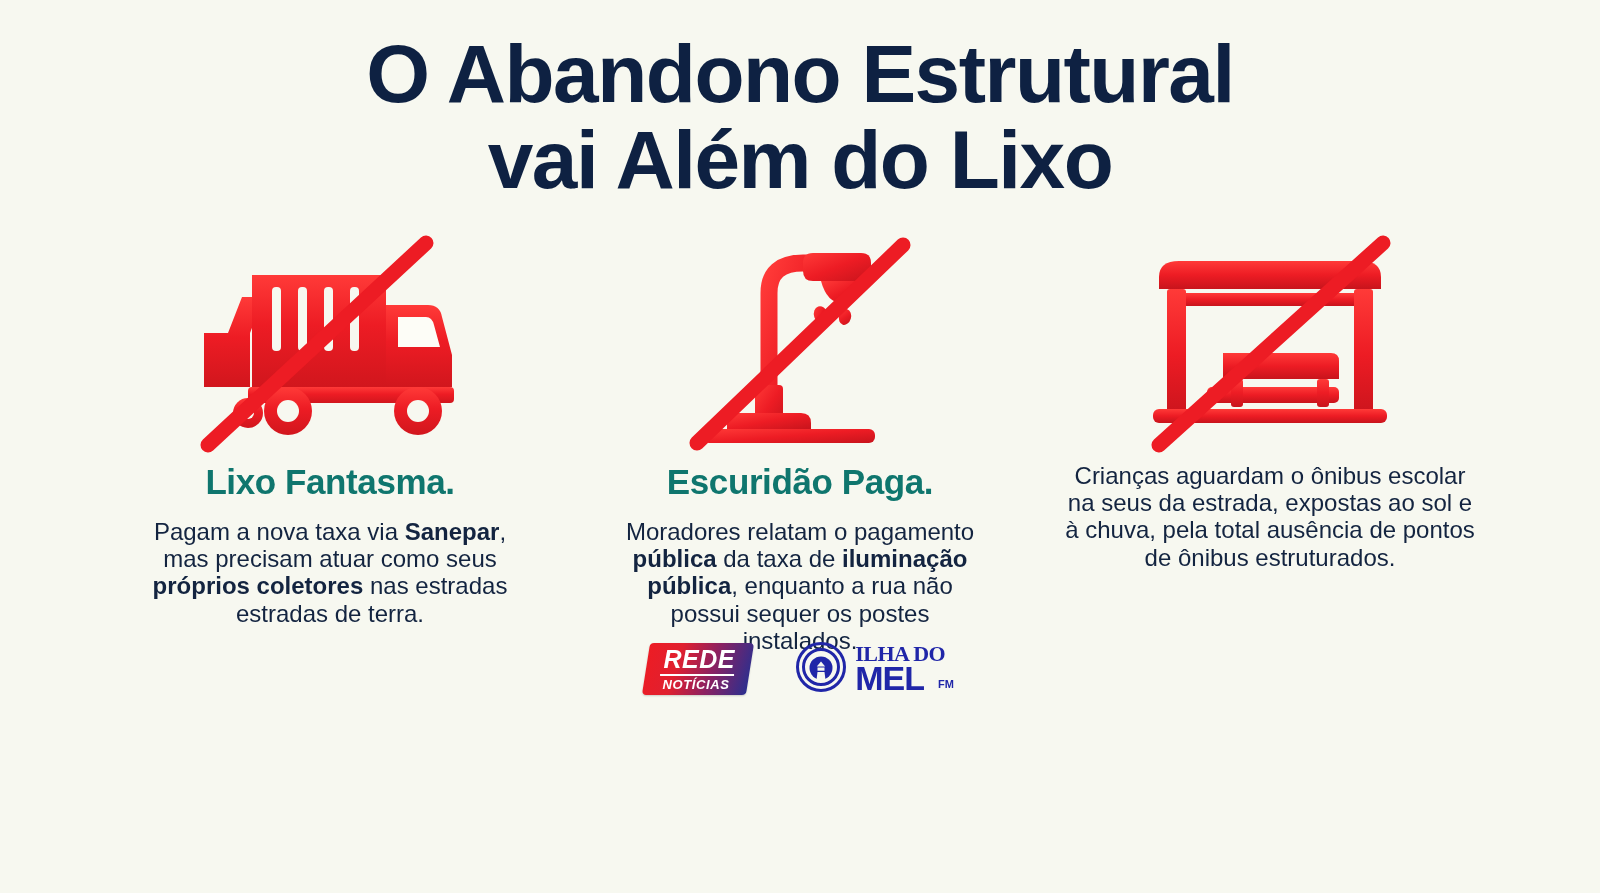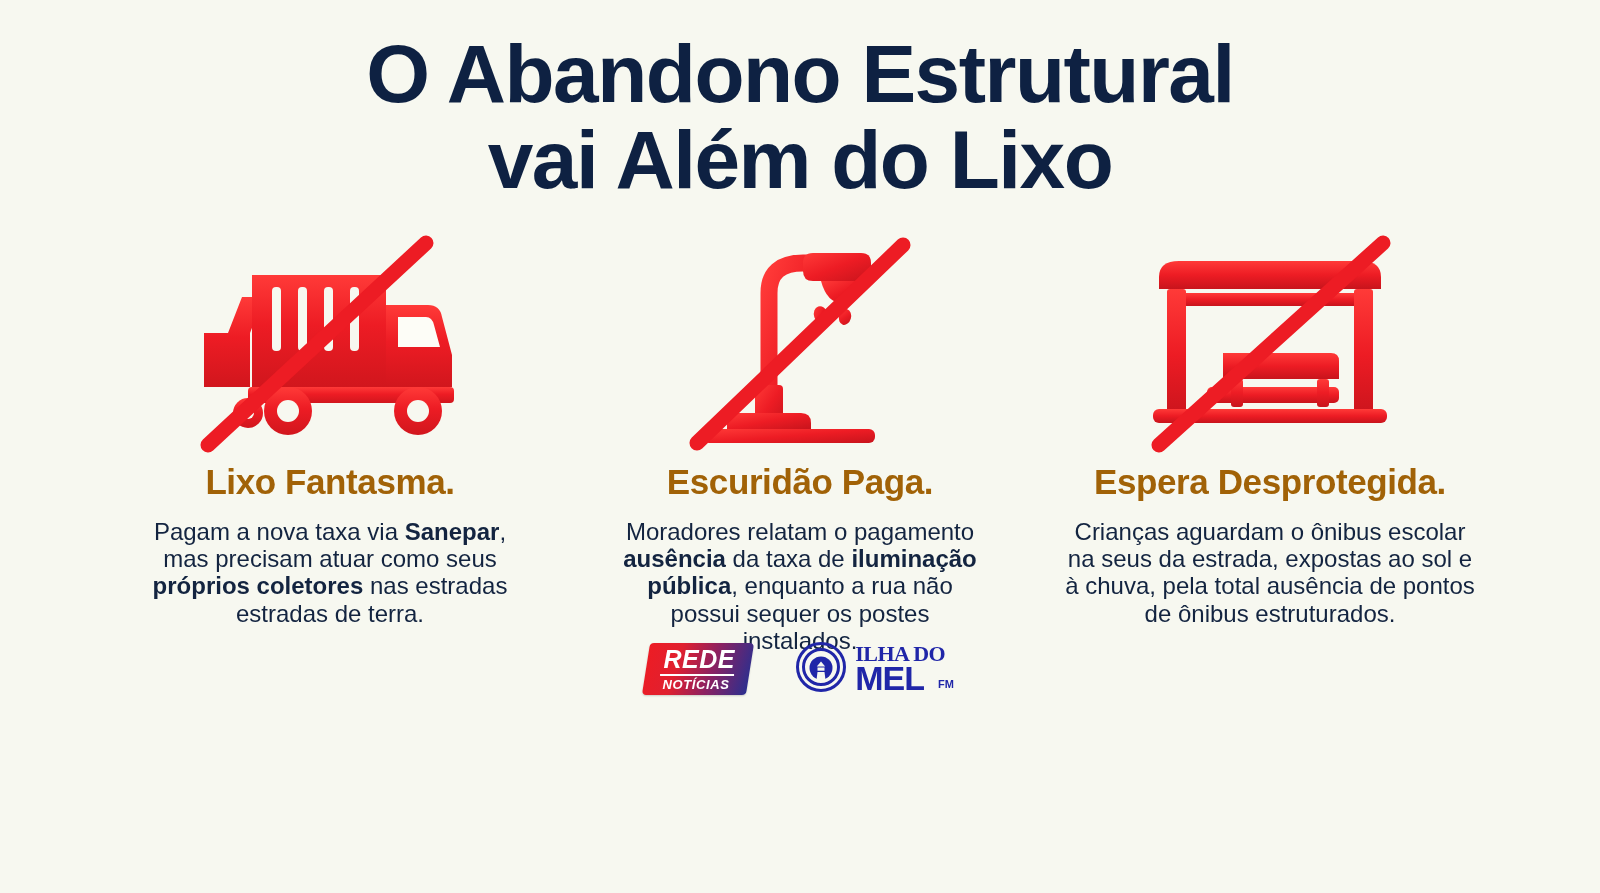--- a/index.html
+++ b/index.html
@@ -70,21 +70,21 @@
     align-items: center;
     justify-content: center;
     margin-bottom: 10px;
   }
   .icon-wrap svg { display: block; overflow: visible; }
 
   .card-title {
     font-size: 35px;
     font-weight: 700;
     letter-spacing: -0.4px;
-    color: #a16207;
+    color: #0f766e;
     margin-bottom: 16px;
     white-space: nowrap;
   }
 
   .card-body {
     font-size: 24px;
     line-height: 1.14;
     color: #132440;
     font-weight: 400;
     max-width: 420px;
@@ -271,21 +271,21 @@
 
             <path d="M52,176 L116,176 Q126,176 126,186 L126,192 L42,192 L42,186 Q42,176 52,176 Z"></path>
 
             <rect x="18" y="192" width="172" height="14" rx="6"></rect>
           </g>
 
           <line x1="12" y1="206" x2="218" y2="8" stroke="#ED1C24" stroke-width="15" stroke-linecap="round"></line>
         </svg>
       </div>
       <div class="card-title">Escuridão Paga.</div>
-      <div class="card-body"><span>Moradores relatam o pagamento </span><b>ausência</b><span> da taxa de </span><b>iluminação pública</b><span>, enquanto a rua não possui sequer os postes instalados.</span></div>
+      <div class="card-body"><span>Moradores relatam o pagamento </span><b>pública</b><span> da taxa de </span><b>iluminação pública</b><span>, enquanto a rua não possui sequer os postes instalados.</span></div>
     </div>
 
     <div class="column col-3">
       <div class="icon-wrap">
         <svg width="250" height="215" viewBox="0 0 250 215" aria-hidden="true">
           <defs>
             <linearGradient id="redgrad3" x1="0" y1="0" x2="0" y2="1">
               <stop offset="0%" stop-color="#FF3A38"></stop>
               <stop offset="50%" stop-color="#ED1C24"></stop>
               <stop offset="100%" stop-color="#C8141C"></stop>
@@ -307,21 +307,20 @@
 
             <rect x="86" y="142" width="12" height="28" rx="3"></rect>
             <rect x="172" y="142" width="12" height="28" rx="3"></rect>
 
             <rect x="8" y="172" width="234" height="14" rx="6"></rect>
           </g>
 
           <line x1="14" y1="208" x2="238" y2="6" stroke="#ED1C24" stroke-width="15" stroke-linecap="round"></line>
         </svg>
       </div>
-      <div class="card-title">Espera Desprotegida.</div>
       <div class="card-body"><span>Crianças aguardam o ônibus escolar na seus da estrada, expostas ao sol e à chuva, pela total ausência de pontos de ônibus estruturados.</span></div>
     </div>
 
   </div>
 
   <div class="footer-logos">
 
     <div class="rede-logo">
       <div class="lg-top">REDE</div>
       <div class="lg-rule"></div>

